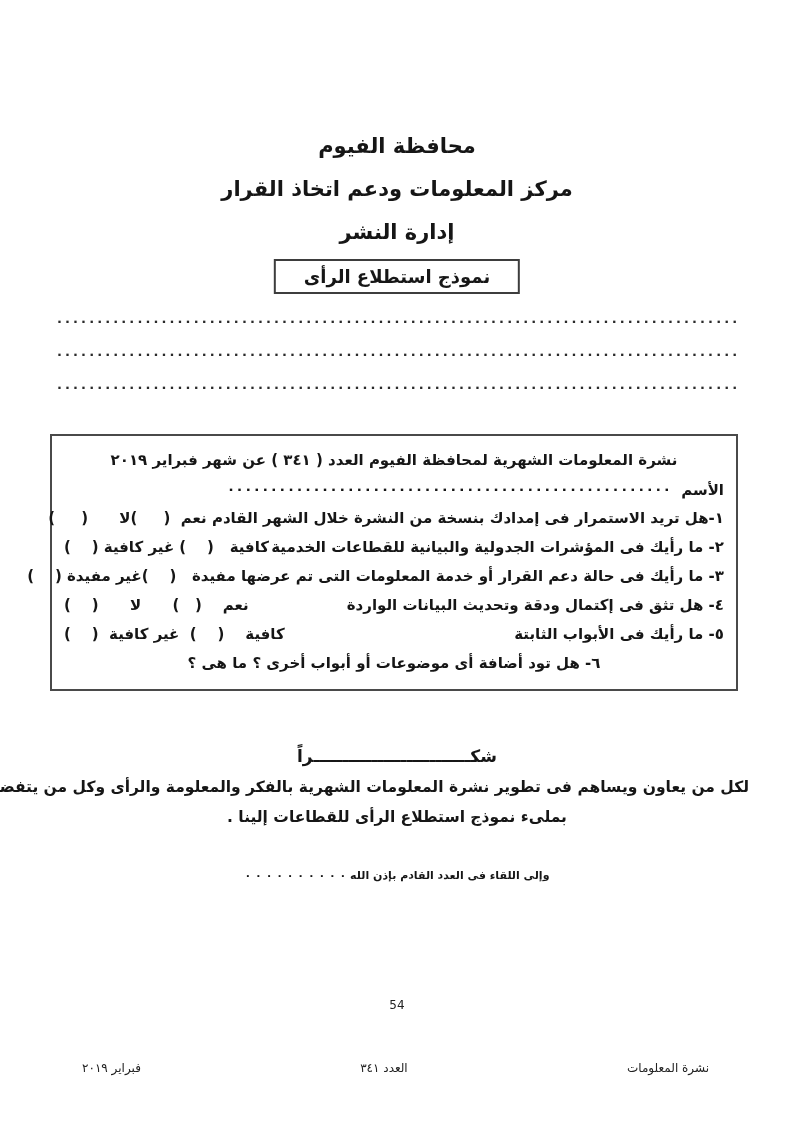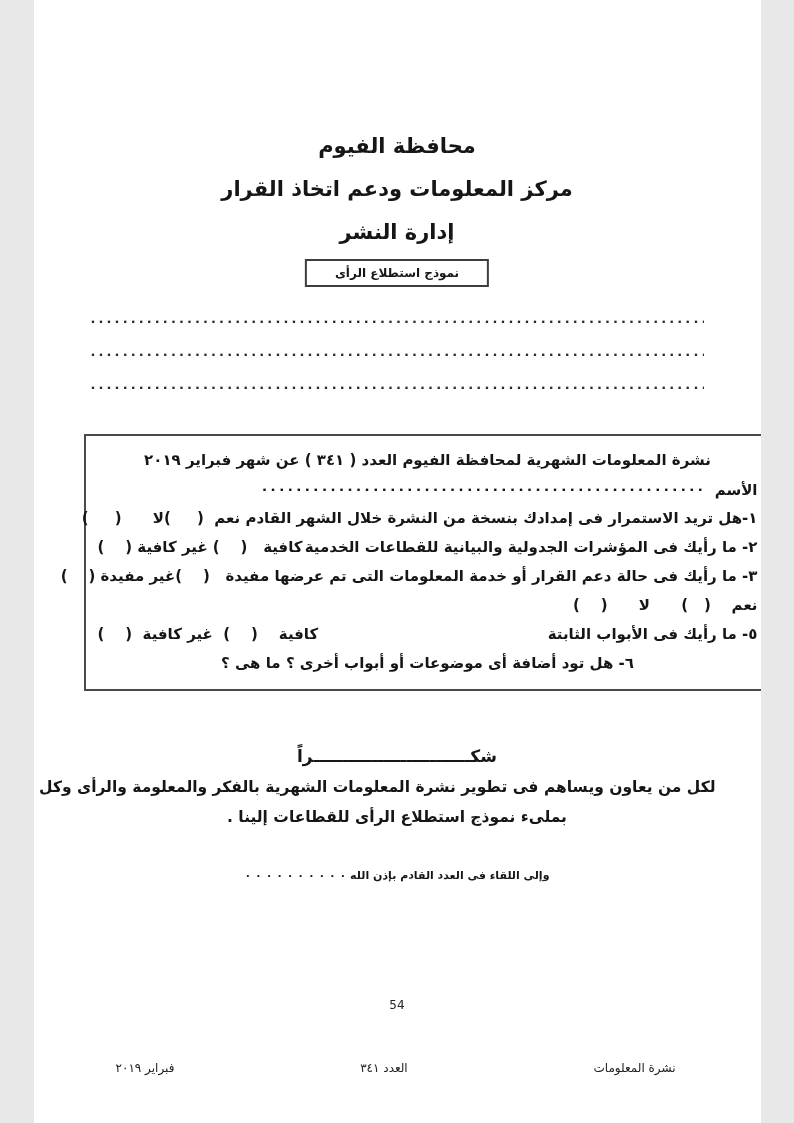--- a/index.html
+++ b/index.html
@@ -1,34 +1,34 @@
 <!DOCTYPE html>
 <html lang="ar" dir="rtl"><head>
 <meta charset="utf-8">
 <style>
   html,body{margin:0;padding:0;background:#e8e8e8;}
   .page{
     position:relative;
-    width:727px;height:1123px;
+    width:794px;height:1123px;
     margin:0 auto;
     background:#ffffff;
     font-family:"DejaVu Sans",sans-serif;
     color:#161616;
     direction:rtl;
     overflow:hidden;
   }
   
   .header{position:absolute;top:133px;left:0;right:0;text-align:center;}
   .h-line{font-size:21px;font-weight:bold;line-height:27px;margin-bottom:16px;letter-spacing:.5px;}
   
   .form-title-box{
     position:absolute;top:259px;left:50%;transform:translateX(-50%);
     border:2px solid #3d3d3d;
     padding:5px 28px;
-    font-size:12px;font-weight:bold;white-space:nowrap;
+    font-size:18px;font-weight:bold;white-space:nowrap;
     background:#fff;
   }
   
   .dotted-lines{position:absolute;top:301px;left:57px;right:57px;}
   .dots-line{
     height:33px;line-height:36px;overflow:hidden;white-space:nowrap;
     font-size:13px;font-weight:bold;letter-spacing:3.1px;color:#2a2a2a;
     direction:ltr;text-align:left;
   }
   
@@ -92,20 +92,21 @@
     </div>
     <div class="q-row">
       <span class="q-text">٢- ما رأيك فى المؤشرات الجدولية والبيانية للقطاعات الخدمية</span>
       <span class="q-opts">كافية&nbsp;&nbsp;&nbsp;(&nbsp;&nbsp;&nbsp;&nbsp;) غير كافية (&nbsp;&nbsp;&nbsp;&nbsp;)</span>
     </div>
     <div class="q-row">
       <span class="q-text">٣- ما رأيك فى حالة دعم القرار أو خدمة المعلومات التى تم عرضها مفيدة&nbsp;&nbsp;&nbsp;(&nbsp;&nbsp;&nbsp;&nbsp;)</span>
       <span class="q-opts">غير مفيدة (&nbsp;&nbsp;&nbsp;&nbsp;)</span>
     </div>
     <div class="q-row">
+      <span class="q-text">٤- هل تثق فى إكتمال ودقة وتحديث البيانات الواردة</span>
       <span class="q-opts">نعم&nbsp;&nbsp;&nbsp;&nbsp;(&nbsp;&nbsp;&nbsp;)&nbsp;&nbsp;&nbsp;&nbsp;&nbsp;&nbsp;لا&nbsp;&nbsp;&nbsp;&nbsp;&nbsp;&nbsp;(&nbsp;&nbsp;&nbsp;&nbsp;)</span>
     </div>
     <div class="q-row">
       <span class="q-text">٥- ما رأيك فى الأبواب الثابتة</span>
       <span class="q-opts">كافية&nbsp;&nbsp;&nbsp;&nbsp;(&nbsp;&nbsp;&nbsp;&nbsp;)&nbsp;&nbsp;غير كافية&nbsp;&nbsp;(&nbsp;&nbsp;&nbsp;&nbsp;)</span>
     </div>
     <div class="q-row q-center">
       <span class="q-text">٦- هل تود أضافة أى موضوعات أو أبواب أخرى ؟ ما هى ؟</span>
     </div>
   </div>

